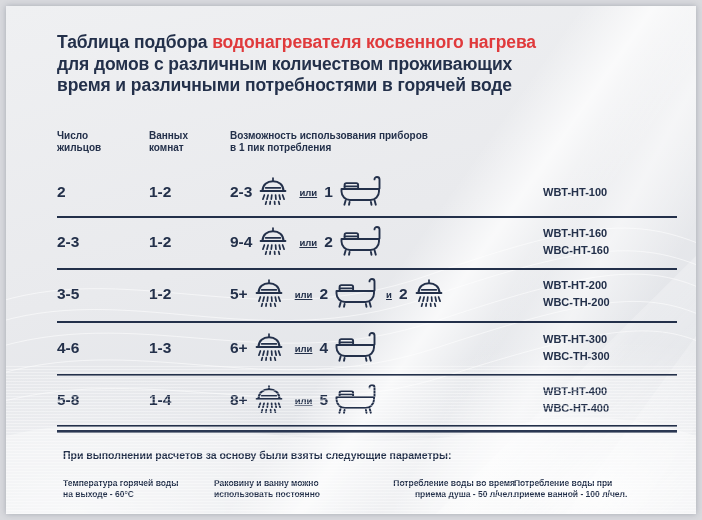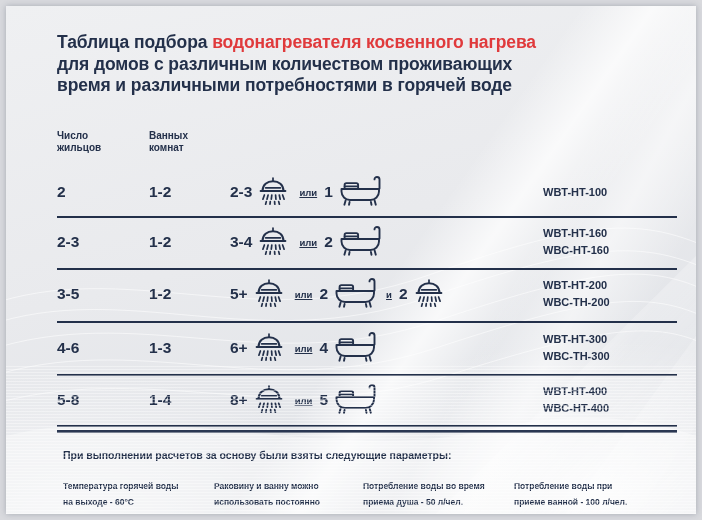--- a/index.html
+++ b/index.html
@@ -73,21 +73,21 @@
   .foot-rule{
     position:absolute;left:51px;top:424px;width:620px;height:3px;
     background:#2a3752;
   }
   .foot-lead{
     position:absolute;left:57px;top:443px;
     font-size:10.5px;font-weight:bold;color:#23304a;
   }
   .foot-item{
     position:absolute;top:472px;
-    font-size:8.5px;font-weight:bold;line-height:16px;color:#23304a;
+    font-size:8.5px;font-weight:bold;line-height:11px;color:#23304a;
   }
   .fi0{left:57px;width:150px;}
   .fi1{left:208px;width:150px;}
   .fi2{left:357px;width:152px;}
   .fi3{left:508px;width:160px;}
 </style>
 </head>
 <body>
 
 <div class="frame">
@@ -120,20 +120,22 @@
     <div class="title">
       <span>Таблица подбора </span><span class="hl">водонагревателя косвенного нагрева</span><br>
       <span>для домов с различным количеством проживающих</span><br>
       <span>время и различными потребностями в горячей воде</span>
     </div>
 
     <div class="hdr hdr-b" style="white-space: pre-line;">Ванных
 комнат</div>
     <div class="hdr hdr-a" style="white-space: pre-line;">Число
 жильцов</div>
+    <div class="hdr hdr-c" style="white-space: pre-line;">Возможность использования приборов
+в 1 пик потребления</div>
 
     <div id="rows-host">
         <div class="row" style="top: 163px; height: 46px;">
           <div class="cell c-people" style="top: 14px;">2</div>
           <div class="cell c-baths" style="top: 14px;">1-2</div>
           <div class="cell c-usage usage" style="top: 0px;">
             <span class="qty">2-3</span>
             <span style="display: flex;">
               <svg class="ic shower" width="34" height="32" viewBox="0 0 34 32" fill="none" stroke="#23304a" stroke-width="1.9" stroke-linecap="round">
     <path d="M17 2 v3.2" stroke-width="1.7"></path>
@@ -171,21 +173,21 @@
           </div>
           <div class="cell c-model" style="top: 15px;">
             <div>WBT-HT-100</div>
           </div>
         </div>
         <div class="rule" style="top: 210px;"></div>
         <div class="row" style="top: 213px; height: 46px;">
           <div class="cell c-people" style="top: 14px;">2-3</div>
           <div class="cell c-baths" style="top: 14px;">1-2</div>
           <div class="cell c-usage usage" style="top: 0px;">
-            <span class="qty">3-4</span>
+            <span class="qty">9-4</span>
             <span style="display: flex;">
               <svg class="ic shower" width="34" height="32" viewBox="0 0 34 32" fill="none" stroke="#23304a" stroke-width="1.9" stroke-linecap="round">
     <path d="M17 2 v3.2" stroke-width="1.7"></path>
     <path d="M6.5 15 C6.5 8.9 11.2 5.2 17 5.2 C22.8 5.2 27.5 8.9 27.5 15 Z" fill="none" stroke-linejoin="round"></path>
     <path d="M9.6 11.9 H24.4" stroke-width="1.6"></path>
     <path d="M4.6 15 H29.4" stroke-width="2"></path>
     <g stroke-width="1.7">
       <path d="M8.4 19 l-1.5 4.2"></path>
                   <path d="M12.1 19 l-1.1 4.2"></path>
       <path d="M15.8 19 l-0.5 4.2"></path>
@@ -381,19 +383,19 @@
         </div>
         <div class="rule" style="top: 419px;"></div>
       </div>
 
     <div class="foot-rule"></div>
     <div class="foot-lead">При выполнении расчетов за основу были взяты следующие параметры:</div>
     <div class="foot-item fi0" style="white-space: pre-line;">Температура горячей воды
 на выходе - 60°С</div>
     <div class="foot-item fi1" style="white-space: pre-line;">Раковину и ванну можно
 использовать постоянно</div>
-    <div class="foot-item fi2" style="white-space: pre-line;">Потребление воды во время
+    <div class="foot-item fi2" style="white-space: pre-line; text-align: right;">Потребление воды во время
 приема душа - 50 л/чел.</div>
     <div class="foot-item fi3" style="white-space: pre-line;">Потребление воды при
 приеме ванной - 100 л/чел.</div>
 
   </div>
 </div>
 
 </body></html>

